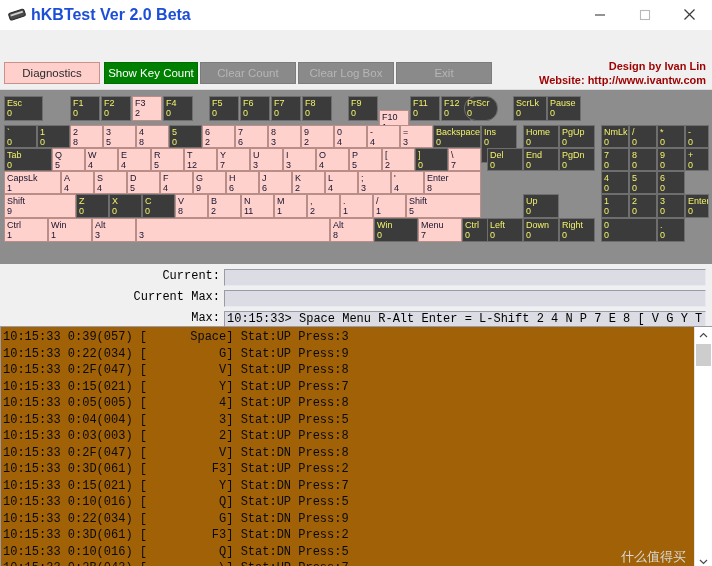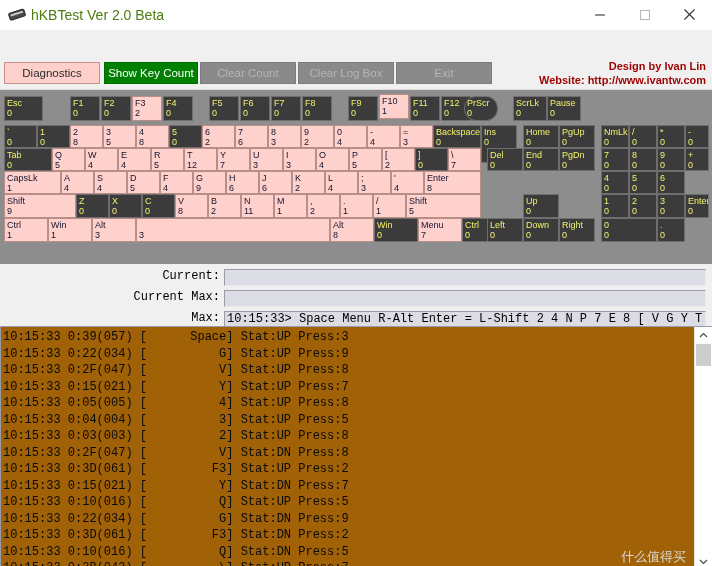--- a/index.html
+++ b/index.html
@@ -13,21 +13,21 @@
   
   #titlebar{
     height:29px;background:#ffffff;display:flex;align-items:center;
     border-bottom:1px solid #ffffff;position:relative;
   }
   #titlebar .app-icon{
     width:22px;height:22px;margin-left:6px;margin-right:3px;
     display:flex;align-items:center;justify-content:center;
   }
   #titlebar .title-text{
-    font-size:14px;font-weight:normal;color:#4d7c0f;letter-spacing:0;
+    font-size:16px;font-weight:bold;color:#1d4ed8;letter-spacing:0;
   }
   .winbtns{position:absolute;right:0;top:0;height:29px;display:flex;}
   .winbtn{width:45px;height:29px;display:flex;align-items:center;justify-content:center;}
   .winbtn svg{display:block;}
   
   #toolbar{
     height:31px;background:#f0f0f0;position:relative;
     border-bottom:1px solid #dcdcdc;
     margin-top:28px;
   }
@@ -173,21 +173,21 @@
       <span class="cnt">0</span>
     </div>
     <div class="key" style="left: 302px; top: 6px; width: 30px; height: 25px;">
       <span class="lbl">F8</span>
       <span class="cnt">0</span>
     </div>
     <div class="key" style="left: 348px; top: 6px; width: 30px; height: 25px;">
       <span class="lbl">F9</span>
       <span class="cnt">0</span>
     </div>
-    <div class="key hot" style="left: 379px; top: 4px; width: 30px; height: 25px;">
+    <div class="key hot" style="left: 379px; top: 20px; width: 30px; height: 25px;">
       <span class="lbl">F10</span>
       <span class="cnt">1</span>
     </div>
     <div class="key" style="left: 410px; top: 6px; width: 30px; height: 25px;">
       <span class="lbl">F11</span>
       <span class="cnt">0</span>
     </div>
     <div class="key" style="left: 441px; top: 6px; width: 30px; height: 25px;">
       <span class="lbl">F12</span>
       <span class="cnt">0</span>

